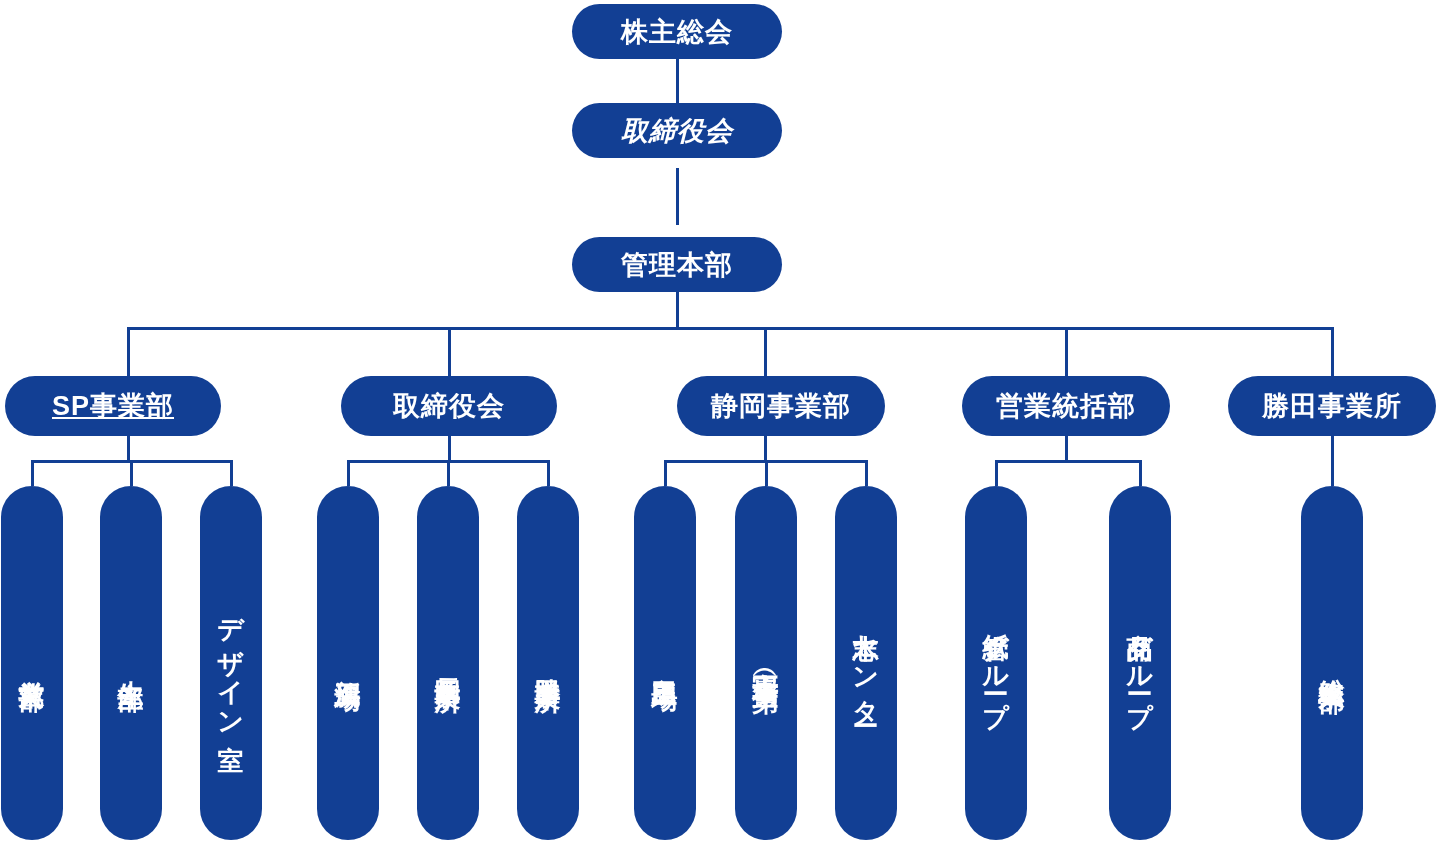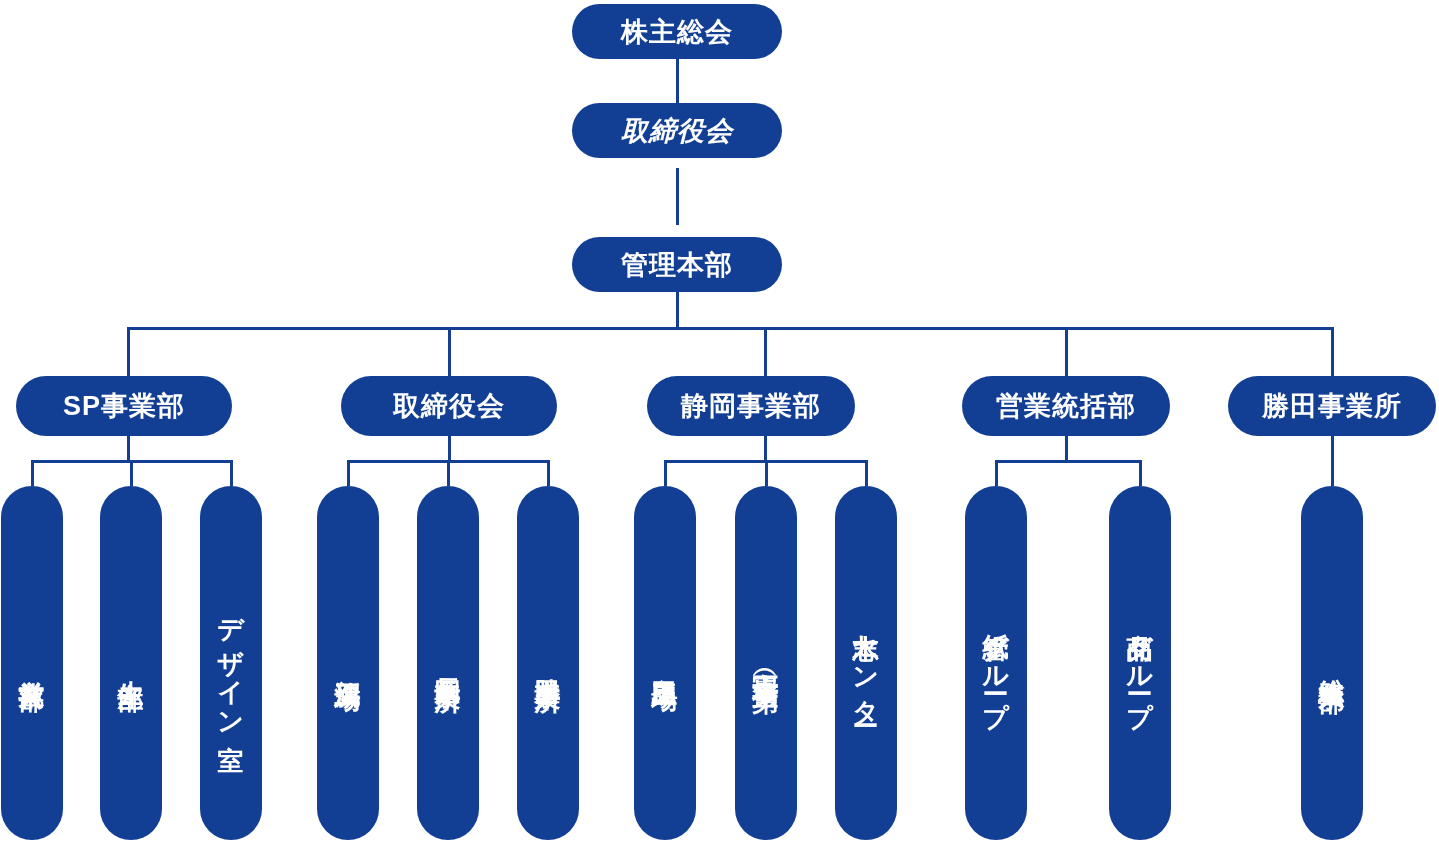--- a/index.html
+++ b/index.html
@@ -71,23 +71,23 @@
   <div class="vline" style="left:675.5px;top:280px;height:50px;"></div>
 
   <div class="hline" style="left:127px;top:327px;width:1207px;"></div>
 
   <div class="vline" style="left:126.5px;top:330px;height:46px;"></div>
   <div class="vline" style="left:447.5px;top:330px;height:46px;"></div>
   <div class="vline" style="left:763.5px;top:330px;height:46px;"></div>
   <div class="vline" style="left:1064.5px;top:330px;height:46px;"></div>
   <div class="vline" style="left:1330.5px;top:330px;height:46px;"></div>
 
-  <div class="hpill lvl2" style="left:16px;top:376px;width:216px;">SP事業部</div>
+  <div class="hpill lvl2" style="left:5px;top:376px;width:216px;text-decoration:underline;">SP事業部</div>
   <div class="hpill lvl2" style="left:341px;top:376px;width:216px;">取締役会</div>
-  <div class="hpill lvl2" style="left:647px;top:376px;width:208px;">静岡事業部</div>
+  <div class="hpill lvl2" style="left:677px;top:376px;width:208px;">静岡事業部</div>
   <div class="hpill lvl2" style="left:962px;top:376px;width:208px;">営業統括部</div>
   <div class="hpill lvl2" style="left:1228px;top:376px;width:208px;">勝田事業所</div>
 
   <div class="vline" style="left:126.5px;top:436px;height:24px;"></div>
   <div class="vline" style="left:447.5px;top:436px;height:24px;"></div>
   <div class="vline" style="left:763.5px;top:436px;height:24px;"></div>
   <div class="vline" style="left:1064.5px;top:436px;height:24px;"></div>
   <div class="vline" style="left:1330.5px;top:436px;height:50px;"></div>
 
   <div class="hline" style="left:31px;top:460px;width:201px;"></div>

